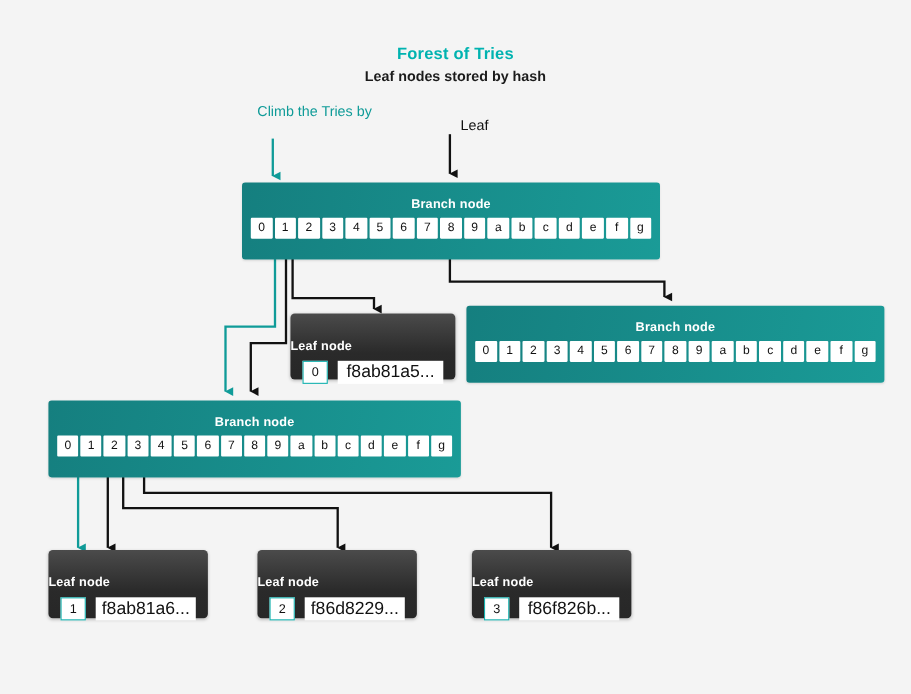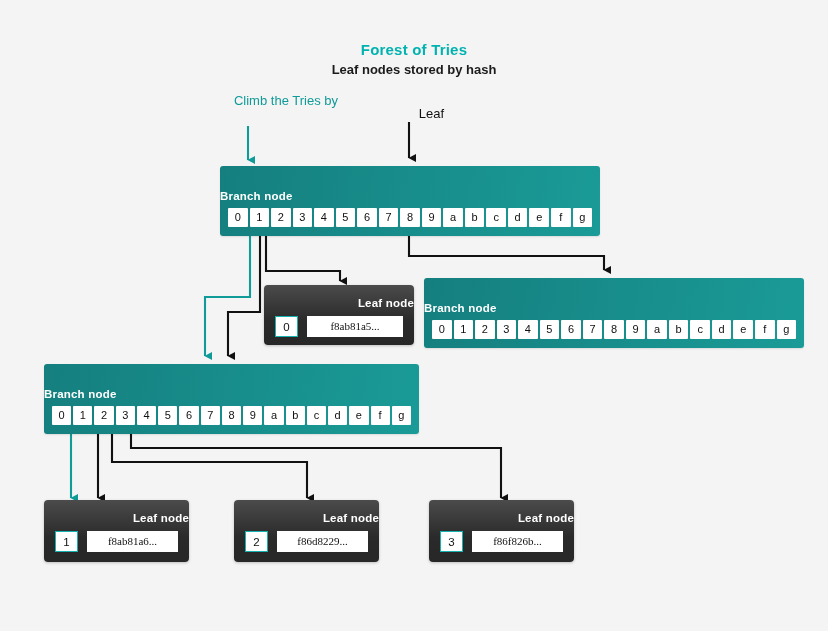--- a/index.html
+++ b/index.html
@@ -25,47 +25,47 @@
   .annot.teal{color:#0f9b98;}
   .annot.dark{color:#111;}
 
   
   .branch{
     position:absolute;border-radius:3px;
     background:linear-gradient(100deg,#157f7f 0%,#1a9b97 100%);
     box-shadow:0 1px 2px rgba(0,0,0,.10);
   }
   .branch .node-title{
-    text-align:left;color:#fff;font-size:11.5px;font-weight:bold;
-    padding-top:24px;letter-spacing:.2px;
+    text-align:center;color:#fff;font-size:11.5px;font-weight:bold;
+    padding-top:14px;letter-spacing:.2px;
   }
   .cells{display:flex;gap:2px;padding:6px 8px 0 8px;}
   .cell{
     flex:1;background:#fff;color:#111;font-size:11px;
     text-align:center;line-height:19px;height:19px;border-radius:1px;
   }
 
   .leaf{
     position:absolute;border-radius:4px;
     background:linear-gradient(180deg,#4b4b4b 0%,#2a2a2a 60%,#272727 100%);
     box-shadow:0 1px 3px rgba(0,0,0,.22);
   }
   .leaf .node-title{
-    text-align:right;color:#fff;font-size:11.5px;font-weight:bold;
-    padding-top:12px;letter-spacing:.2px;
+    text-align:left;color:#fff;font-size:11.5px;font-weight:bold;
+    padding-top:24px;letter-spacing:.2px;
   }
   .leaf-row{display:flex;align-items:center;gap:9px;padding:7px 11px 0 11px;}
   .leaf-idx{
     width:23px;height:21px;background:#fff;border:1.6px solid #14b1ae;
     color:#111;font-size:11.5px;line-height:21px;text-align:center;
     box-sizing:border-box;flex:0 0 auto;
   }
   .leaf-hash{
-    flex:1;height:21px;background:#fff;color:#111;font-size:11px;
-    line-height:21px;text-align:center;box-sizing:border-box;font-family:Liberation Serif, serif;
+    flex:1;height:21px;background:#fff;color:#111;font-size:16px;
+    line-height:21px;text-align:center;box-sizing:border-box;
   }
 
   svg.wires{position:absolute;left:0;top:0;width:828px;height:631px;pointer-events:none;}
 </style>
 </head>
 <body>
 
 <div id="canvas">
 
   <div class="title">Forest of Tries</div>

